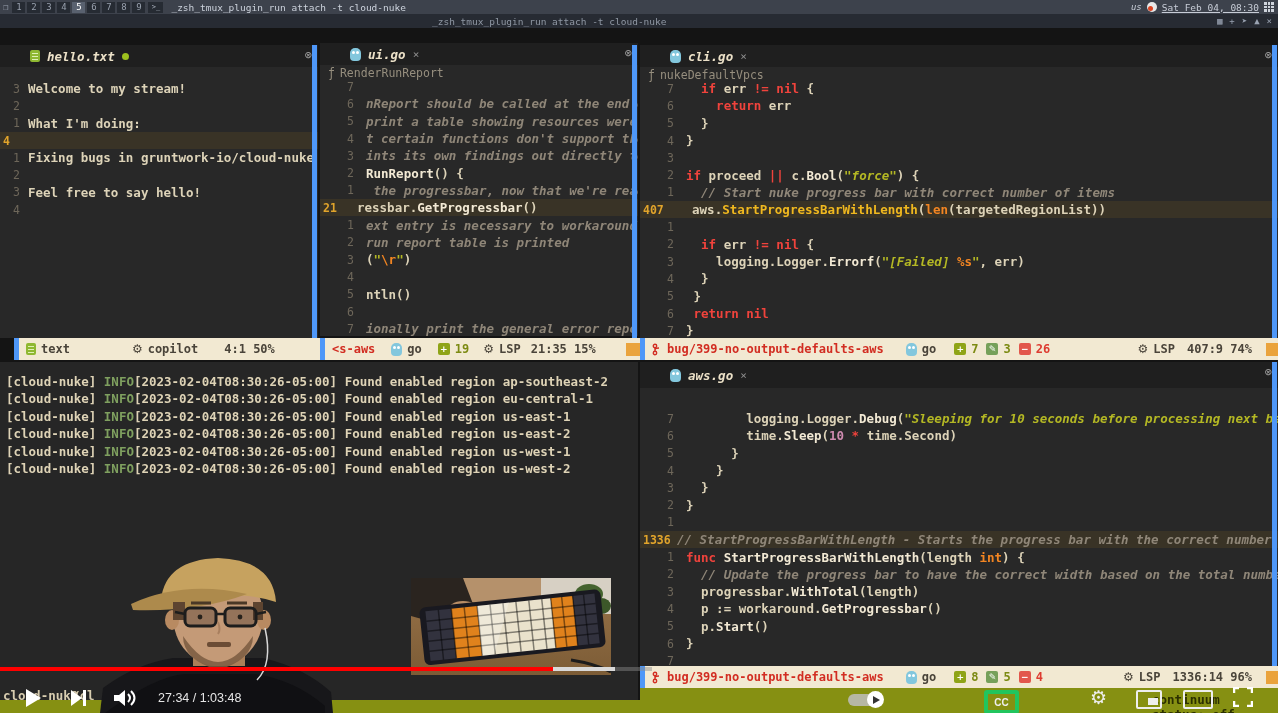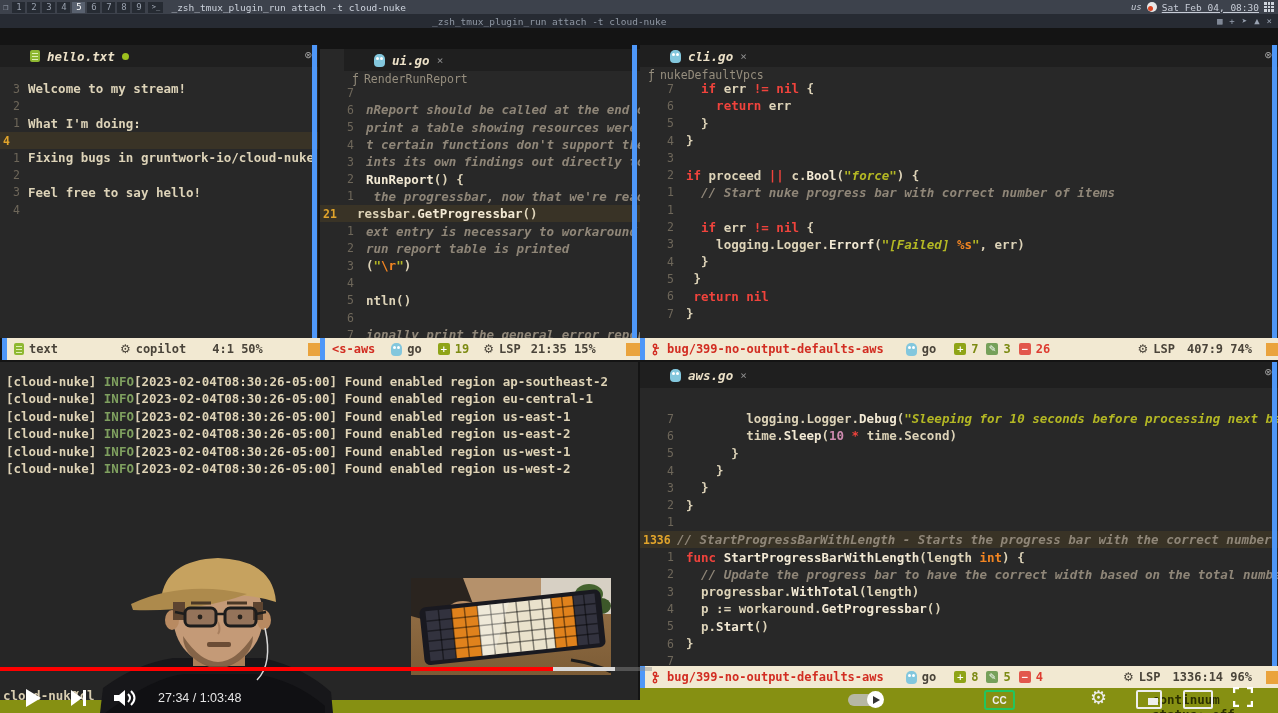--- a/index.html
+++ b/index.html
@@ -32,21 +32,21 @@
            display:flex;align-items:center;}
   #subtitle{margin-left:432px;}
   #win-icons{margin-left:auto;display:flex;gap:7px;padding-right:6px;color:#9aa3b2;font-size:9px;}
   #menubar{left:0;top:28px;width:1278px;height:17px;background:#343943;display:flex;align-items:center;
            gap:17px;padding-left:10px;color:#d6d9de;font-size:11px;font-family:"Liberation Sans",sans-serif;}
   .menu-item{cursor:default;}
 
   
   .pane{background:#282828;overflow:hidden;}
   #pane-hello{left:0;top:45px;width:318px;height:293px;}
-  #pane-ui{left:320px;top:49px;width:318px;height:293px;padding-left:24px;}
+  #pane-ui{left:320px;top:43px;width:318px;height:293px;}
   #pane-cli{left:640px;top:45px;width:638px;height:293px;}
   #pane-aws{left:640px;top:362px;width:638px;height:304px;}
   .tabbar{position:relative;height:22px;background:#1f1f1f;display:flex;align-items:center;padding-left:30px;gap:7px;}
   .tabname{font-style:italic;font-weight:bold;font-size:12.5px;color:#ece1c8;}
   .tabclose{color:#8f8f8f;font-size:11px;}
   .mod-dot{width:7px;height:7px;border-radius:50%;background:#9dc01e;}
   .paneclose{position:absolute;right:6px;top:3px;color:#9a9a9a;font-size:12px;}
   .doc-icon{width:10px;height:12px;background:#8fb832;border-radius:2px;position:relative;}
   .doc-icon::after{content:"";position:absolute;left:2px;top:3px;width:6px;height:1px;background:#dff0b5;
       box-shadow:0 3px 0 #dff0b5,0 6px 0 #dff0b5;}
@@ -64,21 +64,21 @@
   .cp{color:#ddd3b8;} .cc{color:#8f8678;font-style:italic;} .ck{color:#f0433c;}
   .cs{color:#b4b824;font-style:italic;} .cf{color:#f0b81f;font-weight:bold;}
   .cw{color:#f2e9d4;font-weight:bold;} .cb{color:#f28522;} .cn{color:#cf8bb0;}
   .sbv{width:5px;background:#4e97f8;z-index:6;}
 
   
   .sbar{height:22px;background:#f2e9d2;color:#4a443a;font-size:12px;font-weight:bold;display:flex;
         align-items:center;padding:0 12px;z-index:10;}
   .sbar .cap{position:absolute;top:0;width:5px;height:100%;background:#4e97f8;}
   .cap.l{left:0;} .cap.r{right:0;}
-  #sbar-hello{left:2px;top:338px;width:318px;text-align:right;}
+  #sbar-hello{left:14px;top:338px;width:318px;text-align:right;}
   #sbar-ui{left:320px;top:338px;width:318px;}
   #sbar-cli{left:640px;top:338px;width:638px;}
   #sbar-aws{left:640px;top:666px;width:638px;}
   .sgrp{display:flex;align-items:center;gap:5px;}
   .branch{color:#d22d22;}
   .gear{font-family:"DejaVu Sans",sans-serif;font-size:12px;color:#4a443a;}
   .badge{width:12px;height:12px;border-radius:2px;color:#fff;font-size:9px;display:flex;align-items:center;
          justify-content:center;font-family:"DejaVu Sans",sans-serif;}
   .b-add{background:#8fa417;} .b-mod{background:#76a05a;} .b-del{background:#e2574c;}
   .n-add,.n-mod{color:#7c8a12;} .n-del{color:#dd3b30;}
@@ -105,21 +105,21 @@
   #pbar .played{position:absolute;left:0;top:0;height:4px;background:#f00;}
   #pbar .buffer{position:absolute;top:0;height:4px;background:#d9d9d9;}
   #pbar .track{position:absolute;top:0;height:4px;background:rgba(140,140,140,.45);}
   #controls{left:0;top:684px;width:1278px;height:29px;z-index:60;
             font-family:"Liberation Sans",sans-serif;}
   .cbtn{position:absolute;top:4px;color:#fff;}
   #time{position:absolute;left:158px;top:7px;color:#e6e6e6;font-size:12.5px;}
   #autoplay{left:848px;top:10px;width:34px;height:12px;background:rgba(190,190,190,.85);border-radius:7px;}
   #autoplay .knob{position:absolute;right:-2px;top:-3px;width:17px;height:17px;border-radius:50%;background:#fff;
       display:flex;align-items:center;justify-content:center;}
-  #cc-btn{left:984px;top:6px;width:27px;height:16px;border:2px solid #22c55e;border-radius:3px;color:#eee;
+  #cc-btn{left:984px;top:6px;width:27px;height:16px;border:4px solid #22c55e;border-radius:3px;color:#eee;
           font-size:10px;font-weight:bold;display:flex;align-items:center;justify-content:center;}
   #gear-btn{left:1090px;top:2px;font-size:19px;color:#eee;font-family:"DejaVu Sans",sans-serif;}
   #mini-btn{left:1136px;top:6px;width:22px;height:15px;border:2px solid #eee;border-radius:2px;}
   #mini-btn::after{content:"";position:absolute;right:2px;bottom:2px;width:10px;height:7px;background:#eee;}
   #theater-btn{left:1183px;top:6px;width:26px;height:15px;border:2px solid #eee;border-radius:2px;}
   #fs-btn{left:1233px;top:3px;width:20px;height:20px;}
 </style>
 </head>
 <body>
 
@@ -227,20 +227,21 @@
       <span>nukeDefaultVpcs</span>
       </div>
     <div class="code" style="top:35px;" id="code-cli">
         <div class="crow"><span class="ln">7</span><span class="lt"><span class="cp">  </span><span class="ck">if</span><span class="cp"> err </span><span class="ck">!=</span><span class="cp"> </span><span class="ck">nil</span><span class="cp"> {</span></span></div>
         <div class="crow"><span class="ln">6</span><span class="lt"><span class="cp">    </span><span class="ck">return</span><span class="cp"> err</span></span></div>
         <div class="crow"><span class="ln">5</span><span class="lt"><span class="cp">  }</span></span></div>
         <div class="crow"><span class="ln">4</span><span class="lt"><span class="cp">}</span></span></div>
         <div class="crow"><span class="ln">3</span><span class="lt"></span></div>
         <div class="crow"><span class="ln">2</span><span class="lt"><span class="ck">if</span><span class="cp"> proceed </span><span class="ck">||</span><span class="cp"> c.</span><span class="cw">Bool</span><span class="cp">(</span><span class="cs">"force"</span><span class="cp">) {</span></span></div>
         <div class="crow"><span class="ln">1</span><span class="lt"><span class="cc">  // Start nuke progress bar with correct number of items</span></span></div>
+        <div class="crow cur"><span class="ln">407</span><span class="lt"><span class="cp">  aws.</span><span class="cf">StartProgressBarWithLength</span><span class="cp">(</span><span class="cb">len</span><span class="cp">(targetedRegionList))</span></span></div>
         <div class="crow"><span class="ln">1</span></div>
         <div class="crow"><span class="ln">2</span><span class="lt"><span class="cp">  </span><span class="ck">if</span><span class="cp"> err </span><span class="ck">!=</span><span class="cp"> </span><span class="ck">nil</span><span class="cp"> {</span></span></div>
         <div class="crow"><span class="ln">3</span><span class="lt"><span class="cp">    logging.Logger.</span><span class="cw">Errorf</span><span class="cp">(</span><span class="cs">"[Failed] </span><span class="cb">%s</span><span class="cs">"</span><span class="cp">, err)</span></span></div>
         <div class="crow"><span class="ln">4</span><span class="lt"><span class="cp">  }</span></span></div>
         <div class="crow"><span class="ln">5</span><span class="lt"><span class="cp"> }</span></span></div>
         <div class="crow"><span class="ln">6</span><span class="lt"><span class="cp"> </span><span class="ck">return</span><span class="cp"> </span><span class="ck">nil</span></span></div>
         <div class="crow"><span class="ln">7</span><span class="lt"><span class="cp">}</span></span></div>
       </div>
   </div>
 

